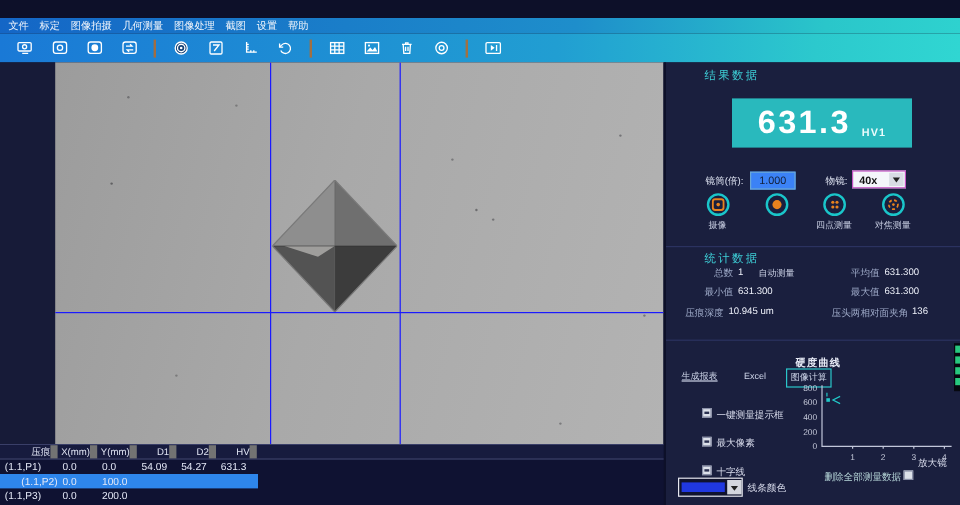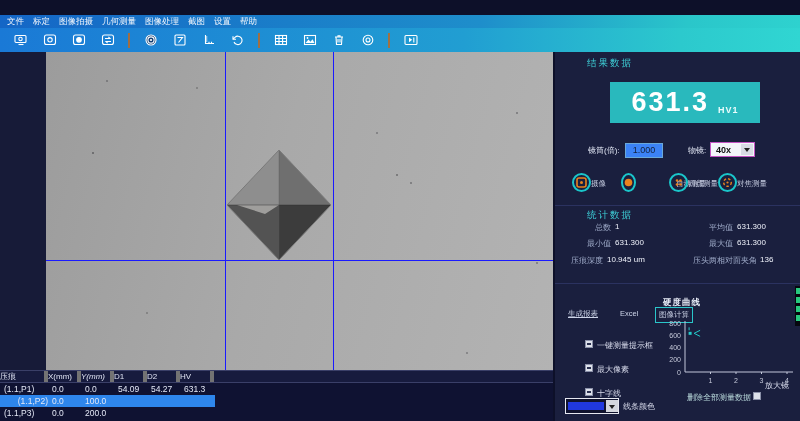--- a/index.html
+++ b/index.html
@@ -54,21 +54,21 @@
   .resunit{color:#eafcfc;font-size:9px;letter-spacing:1px;margin:14px 0 0 9px;font-weight:bold;}
   .flabel{position:absolute;color:#dfe4f2;font-size:8px;white-space:nowrap;}
   .tube-input{position:absolute;left:70px;top:91px;width:36px;height:13px;background:#3b82f6;
       border:1px solid #6aa8d8;color:#13203a;font-size:9px;font-weight:normal;text-align:center;line-height:13px;}
   .obj-select{position:absolute;left:155px;top:90px;width:45px;height:15px;background:#f4f6fa;
       border:1px solid #c455c4;box-sizing:border-box;color:#111;font-size:9px;font-weight:bold;
       display:flex;align-items:center;padding-left:5px;}
   .obj-arrow{position:absolute;right:1px;top:1px;bottom:1px;width:12px;background:#d8dce4;
       display:flex;align-items:center;justify-content:center;}
   .obj-arrow::before{content:"";border:3px solid transparent;border-top:4px solid #222;margin-top:3px;}
-  .mbtn{position:absolute;width:52px;top:121px;display:flex;flex-direction:row;align-items:center;cursor:default;text-align:right;}
+  .mbtn{position:absolute;width:52px;top:109px;display:flex;flex-direction:column;align-items:center;cursor:default;text-align:right;}
   .mb-ring{width:15px;height:15px;border:2px solid #1ac6ca;border-radius:50%;
       display:flex;align-items:center;justify-content:center;}
   .mb-label{color:#c6cce0;font-size:7.5px;margin-top:3px;white-space:nowrap;}
   .stat-lab{position:absolute;color:#9fabc9;font-size:8px;text-align:right;white-space:nowrap;}
   .stat-val{position:absolute;color:#eef1fa;font-size:8px;white-space:nowrap;}
   .opt-btn{position:absolute;top:255px;color:#cdd4e8;font-size:7.5px;white-space:nowrap;padding:2px 3px;cursor:default;}
   .opt-btn.active{border:1px solid #2ac6ca;}
   .chk{position:absolute;width:8px;height:8px;background:#dde1ea;border:1px solid #8a90a8;box-sizing:border-box;}
   .chk.checked::before{content:"";position:absolute;left:1px;top:2px;width:4px;height:2px;background:#2a3050;}
   .chk-label{position:absolute;color:#d9dcec;font-size:8px;white-space:nowrap;}
@@ -79,21 +79,21 @@
   .combo-btn::before{content:"";border:3px solid transparent;border-top:4px solid #222;margin-top:4px;}
   .link-btn{position:absolute;color:#b9d9db;font-size:8px;white-space:nowrap;cursor:default;}
   .chart-title{position:absolute;left:108px;top:245px;color:#e9edf8;font-size:8.5px;font-weight:bold;letter-spacing:1px;}
   .chart-svg{position:absolute;left:106px;top:256px;}
   .indbar{position:absolute;left:240px;top:234px;width:6px;height:40px;background:#06080f;}
   .indbar i{position:absolute;left:1px;width:4px;height:6px;background:#27c87e;display:block;}
 
   
   .btable{position:absolute;left:0;top:370px;width:553px;height:51px;background:#0f1232;border-top:1px solid #3a3f68;}
   .thead{display:flex;height:11px;background:#171b3e;border-bottom:1px solid #3a3f68;}
-  .th{color:#dfe3f2;font-size:8px;line-height:11px;text-align:left;border-right:4px solid #737373;box-sizing:border-box;}
+  .th{color:#dfe3f2;font-size:8px;line-height:11px;text-align:right;border-right:6px solid #737373;box-sizing:border-box;}
   .trow{display:flex;height:12px;align-items:center;}
   .trow.selected{background:#2e86ec;width:215px;}
   .td{color:#e4e8f6;font-size:8.5px;box-sizing:border-box;padding-left:4px;white-space:nowrap;overflow:hidden;}
 </style>
 </head>
 <body>
 
 <div class="win">
 
 
@@ -309,21 +309,21 @@
         <i style="top:11px"></i>
         <i style="top:20px"></i>
         <i style="top:29px"></i>
     </span>
   </div>
 
   <div class="btable" id="btable">
       <div class="thead">
         <span class="th" style="width: 48px;">压痕</span>
         <span class="th" style="width: 33px;">X(mm)</span>
-        <span class="th" style="width: 33px; font-style: italic;">Y(mm)</span>
+        <span class="th" style="width: 33px;">Y(mm)</span>
         <span class="th" style="width: 33px;">D1</span>
         <span class="th" style="width: 33px;">D2</span>
         <span class="th" style="width: 34px;">HV</span>
       </div>
       <div class="trow">
         <span class="td" style="width: 48px;">(1.1,P1)</span>
         <span class="td" style="width: 33px;">0.0</span>
         <span class="td" style="width: 33px;">0.0</span>
         <span class="td" style="width: 33px;">54.09</span>
         <span class="td" style="width: 33px;">54.27</span>

